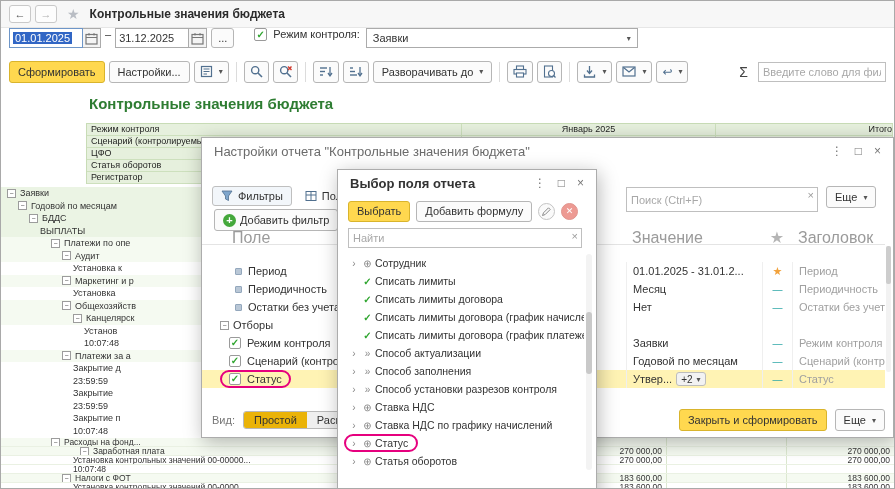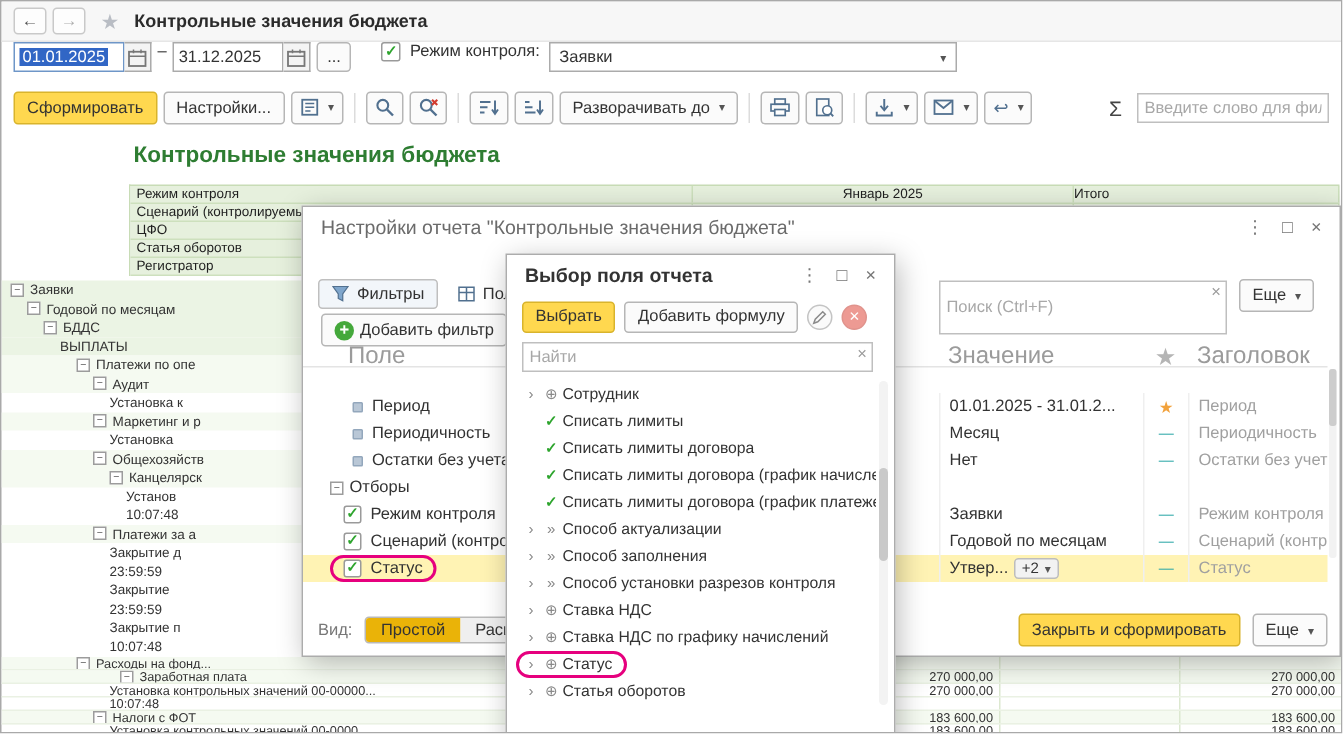--- a/index.html
+++ b/index.html
@@ -39,21 +39,21 @@
 .tinput{border:1px solid #BFBFBF;height:20px;font-size:11px;padding:0 4px;font-family:inherit;color:#333}
 .tinput::placeholder{color:#A8A8A8}
 .uicon{color:#51708F;font-size:12px}
 
 
 .reptitle{position:absolute;left:88px;top:94px;font-size:15px;font-weight:bold;color:#2E7D32}
 .ghead{position:absolute;left:85px;top:122px;width:807px;border-top:1px solid #C8DCB6;border-left:1px solid #C8DCB6}
 .ghrow{display:flex;height:12px;background:#E6F0DD;border-bottom:1px solid #CDE0BD;font-size:9px;line-height:11px;color:#1F1F1F}
 .ghl{width:375px;padding-left:4px;border-right:1px solid #CDE0BD;overflow:hidden;white-space:nowrap}
 .ghp{width:254px;text-align:center;border-right:1px solid #CDE0BD;overflow:hidden}
-.ght{flex:1;text-align:left;border-right:1px solid #CDE0BD;overflow:hidden}
+.ght{flex:1;text-align:right;border-right:1px solid #CDE0BD;overflow:hidden}
 .treetop{position:absolute;left:0;top:186px;right:0}
 .trow{height:12.5px;line-height:12.5px;font-size:9px;display:flex;align-items:center;white-space:nowrap;overflow:hidden}
 .tint1{background:#EBF4E4}
 .tint2{background:#F5FAF1}
 .gbox{width:9px;height:9px;border:1px solid #9C9C9C;background:#fff;display:inline-flex;align-items:center;justify-content:center;font-size:7px;line-height:1;color:#555;margin-right:4px;flex:none}
 .treebottom{position:absolute;left:0;top:437px;right:0}
 .brow{height:9px;line-height:9px;font-size:8.5px;display:flex;border-bottom:1px solid #EAF1E3;white-space:nowrap}
 .blabel{flex:1;display:flex;align-items:center;overflow:hidden}
 .bnum{width:150px;text-align:right;padding-right:4px;border-left:1px solid #DCE8D0;overflow:hidden}
 .bmid{width:120px;border-left:1px solid #DCE8D0}
@@ -71,21 +71,21 @@
 
 .d1-tabs{position:absolute;left:10px;top:46px;height:24px;display:flex;gap:4px;align-items:center}
 .tab{display:inline-flex;align-items:center;gap:5px;padding:3px 8px;font-size:11px;color:#333;border:1px solid transparent;border-radius:3px}
 .tab.active{border-color:#BFBFBF;background:#F2F6FA}
 .d1-actions{position:absolute;left:12px;top:72px;height:20px;display:flex;align-items:center;gap:8px}
 .addplus{width:13px;height:13px;border-radius:50%;background:#44A83B;color:#fff;font-size:11px;line-height:1;display:inline-flex;align-items:center;justify-content:center;font-weight:bold}
 .circbtn{width:17px;height:17px;border-radius:50%;border:1px solid #C4C4C4;background:#FAFAFA;display:inline-flex;align-items:center;justify-content:center;font-size:9px;color:#666;flex:none}
 .circbtn.red{background:#E0493C;border-color:#C73B30;color:#fff}
 .circbtn.dim{opacity:.55}
 .d1-search{position:absolute;left:424px;top:49px;width:192px;height:20px}
-.d1-search input{width:100%;height:36px;padding-right:15px}
+.d1-search input{width:100%;height:25px;padding-right:15px}
 .clearx{position:absolute;right:4px;top:3px;color:#9B9B9B;font-size:11px;line-height:1}
 .d1-more-top{position:absolute;left:624px;top:48px;height:22px}
 .d1-headrow{position:absolute;left:0;right:8px;top:93px;height:14px;display:flex;align-items:center;border-bottom:1px solid #E4E4E4;color:#9B9B9B;font-size:16px}
 .hf{width:424px;padding-left:30px}
 .hv{width:136px;padding-left:6px}
 .hs{width:30px;text-align:center;color:#B5B5B5}
 .hh{flex:1;padding-left:6px}
 .d1-rows{position:absolute;left:0;right:8px;top:124px}
 .srow{height:18px;display:flex;align-items:center;font-size:11px;position:relative}
 .srow.sel{background:#FFF3B4}

